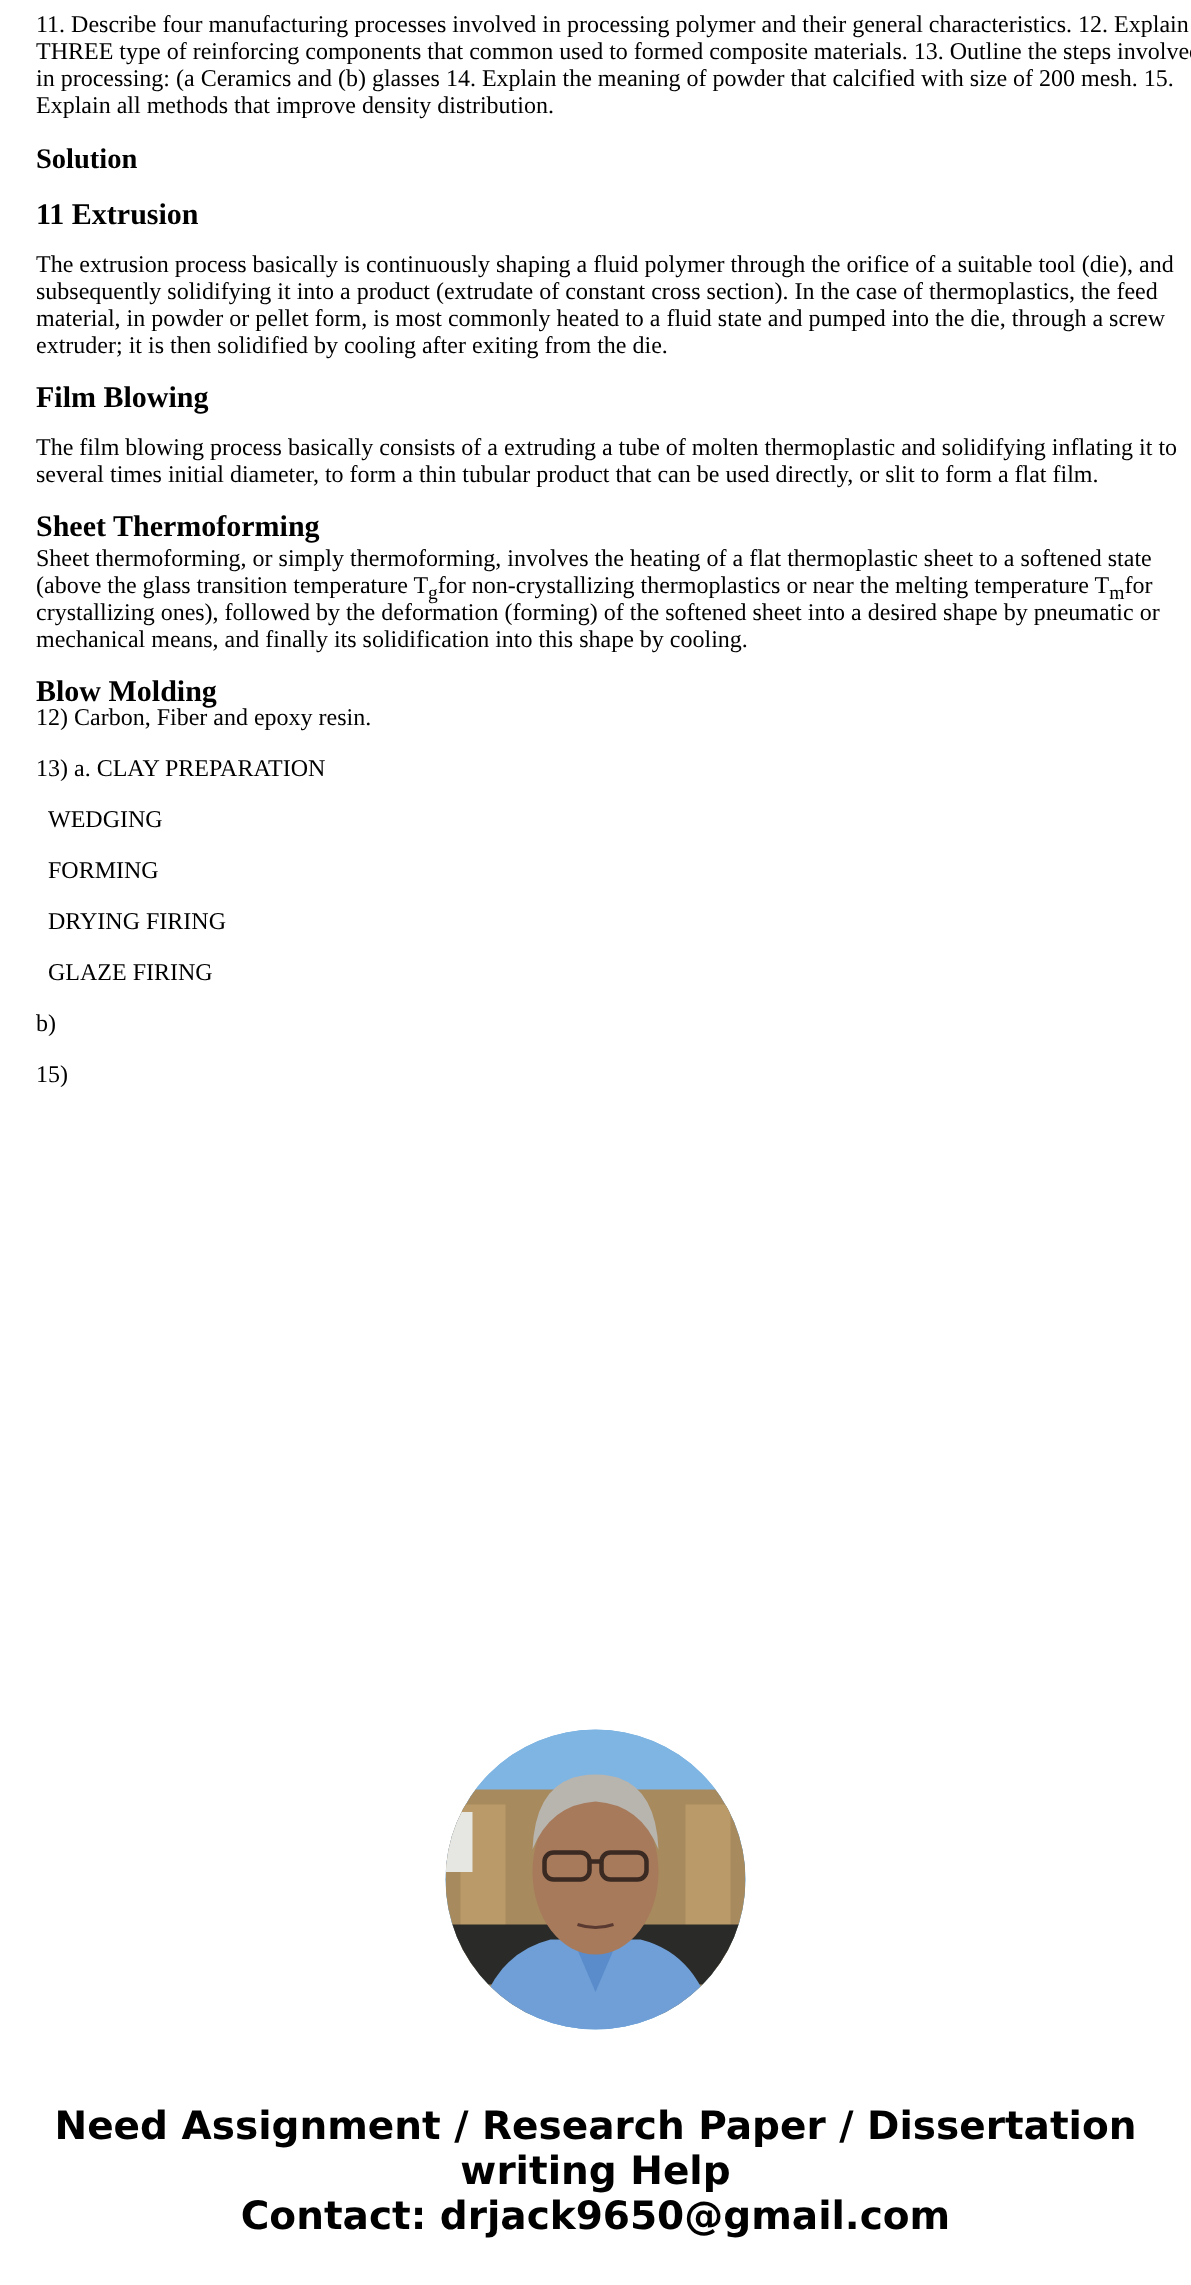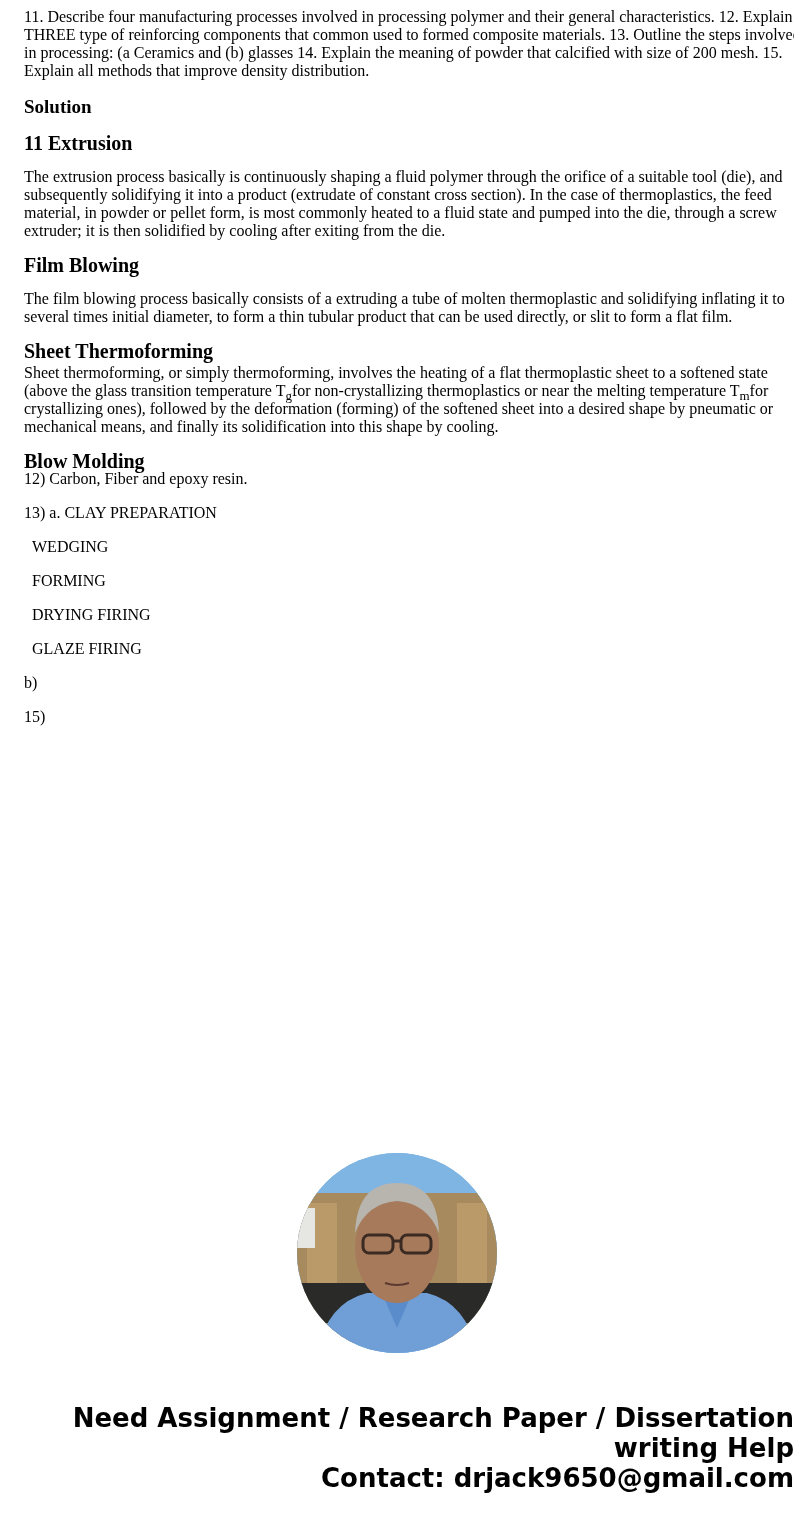--- a/index.html
+++ b/index.html
@@ -28,21 +28,21 @@
     height: 200px;
     border-radius: 50%;
     overflow: hidden;
     background: #6ea9dc;
   }
   .promo {
     position: absolute;
     left: 0;
     top: 1403px;
     width: 794px;
-    text-align: right;
+    text-align: center;
     font-family: "DejaVu Sans", sans-serif;
     font-weight: bold;
     font-size: 26px;
     line-height: 30px;
     color: #000;
   }
 </style>
 </head>
 <body>
 

